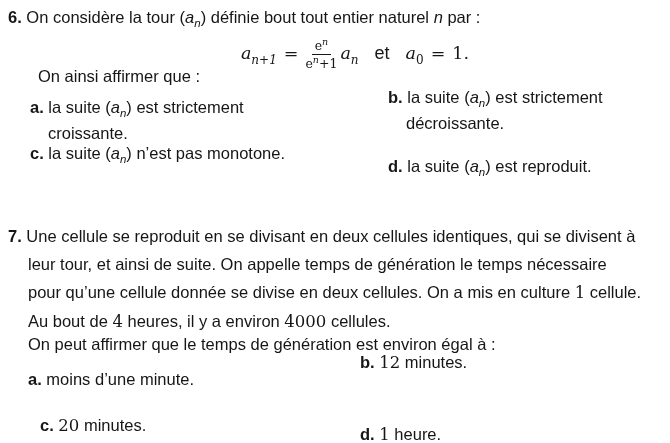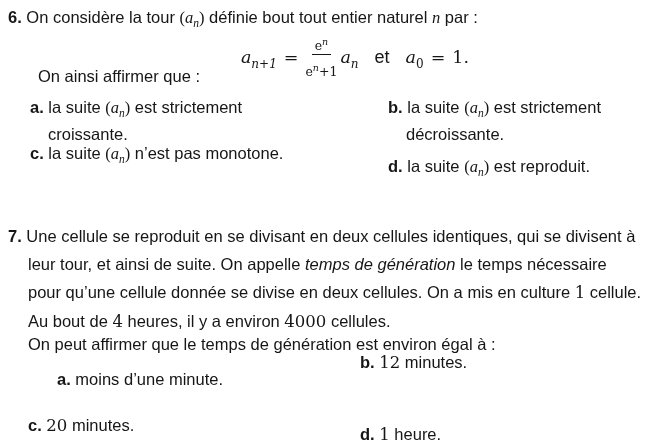--- a/index.html
+++ b/index.html
@@ -10,43 +10,42 @@
     font-family:"Liberation Sans","DejaVu Sans",sans-serif;
     font-size:16.5px;
   }
   .abs { position:absolute; }
   .bold { font-weight:bold; }
   
   .hang { padding-left:20px; text-indent:-20px; line-height:28px; }
   .opt  { padding-left:18px; text-indent:-18px; line-height:26px; }
   .opt .olabel { font-weight:bold; }
   
-  .math { font-family:Liberation Serif, serif; font-style:italic; }
+  .math { font-family:Liberation Sans, sans-serif; font-style:italic; }
   .math .rm, .rm { font-style:normal; }
   .math sub { font-size:11.5px; line-height:0; }
   .snum { font-family:"DejaVu Serif","Liberation Serif",serif; }
-  .it { font-style:italic; }
+  .it { }
   
   .formula {
     left:8px; right:0; text-align:center; padding-left:32px;
     font-family:"DejaVu Serif","Liberation Serif",serif;
     font-style:italic; font-size:17.5px; line-height:24px;
     white-space:nowrap;
   }
   .formula sub { font-size:12px; line-height:0; }
   .formula .meq { margin:0 7px; font-style:normal; }
   .formula .conj {
     font-family:"Liberation Sans","DejaVu Sans",sans-serif;
     font-style:normal; font-size:18px; margin:0 16px;
   }
   .frac {
     display:inline-flex; flex-direction:column; align-items:center;
     vertical-align:middle; font-size:12.5px; line-height:1.2;
     margin-right:3px;
-    gap:8px;
   }
   .frac sup { font-size:9.5px; line-height:0; font-style:italic; }
   .fnum { border-bottom:1.3px solid #161616; padding:0 3px 1px; }
   .fden { padding-top:1px; }
 </style>
 </head>
 <body>
 
 <div class="abs hang" style="top:3px; left:8px; width:650px;">
   <span class="bold">6.</span><span> </span><span>On considère la tour </span><span class="math"><span class="rm">(</span><span>a</span><sub>n</sub><span class="rm">)</span></span><span> définie bout tout entier naturel </span><span class="math">n</span><span> par :</span>
@@ -58,45 +57,45 @@
       <span class="fden"><span class="rm">e</span><sup>n</sup><span class="rm">+1</span></span>
     </span><span class="atom"><span>a</span><sub>n</sub></span><span class="conj">et</span><span class="atom"><span>a</span><sub class="rm">0</sub></span><span class="meq">=</span><span class="rm">1.</span>
 </div>
 
 <div class="abs" style="top:63px; left:38px; line-height:26px;">On ainsi affirmer que :</div>
 
 <div class="abs opt" style="top:94px; left:30px; width:248px;">
   <span class="olabel">a.</span><span> </span><span>la suite </span><span class="math"><span class="rm">(</span><span>a</span><sub>n</sub><span class="rm">)</span></span><span> est strictement croissante.</span>
 </div>
 
-<div class="abs opt" style="top:94px; left:388px; width:248px;">
+<div class="abs opt" style="top:84px; left:388px; width:248px;">
   <span class="olabel">b.</span><span> </span><span>la suite </span><span class="math"><span class="rm">(</span><span>a</span><sub>n</sub><span class="rm">)</span></span><span> est strictement décroissante.</span>
 </div>
 
 <div class="abs opt" style="top:140px; left:30px;">
   <span class="olabel">c.</span><span> </span><span>la suite </span><span class="math"><span class="rm">(</span><span>a</span><sub>n</sub><span class="rm">)</span></span><span> n’est pas monotone.</span>
 </div>
 
 <div class="abs opt" style="top:153px; left:388px;">
   <span class="olabel">d.</span><span> </span><span>la suite </span><span class="math"><span class="rm">(</span><span>a</span><sub>n</sub><span class="rm">)</span></span><span> est reproduit.</span>
 </div>
 
 <div class="abs hang" style="top:222px; left:8px; width:634px;">
   <span class="bold">7.</span><span> </span><span>Une cellule se reproduit en se divisant en deux cellules identiques, qui se divisent à leur tour, et ainsi de suite. On appelle </span><span class="it">temps de génération</span><span> le temps nécessaire pour qu’une cellule donnée se divise en deux cellules. On a mis en culture </span><span class="snum">1</span><span> cellule. Au bout de </span><span class="snum">4</span><span> heures, il y a environ </span><span class="snum">4000</span><span> cellules.</span>
 </div>
 
 <div class="abs" style="top:331px; left:28px; line-height:26px;">On peut affirmer que le temps de génération est environ égal à :</div>
 
-<div class="abs opt" style="top:366px; left:28px;margin-left:29px;">
+<div class="abs opt" style="top:366px; left:28px;">
   <span class="olabel">a.</span><span> </span><span class="snum"></span><span>moins d’une minute.</span>
 </div>
 
 <div class="abs opt" style="top:349px; left:360px;">
   <span class="olabel">b.</span><span> </span><span class="snum">12</span><span> minutes.</span>
 </div>
 
-<div class="abs opt" style="top:412px; left:28px;">
+<div class="abs opt" style="top:412px; left:40px;">
   <span class="olabel">c.</span><span> </span><span class="snum">20</span><span> minutes.</span>
 </div>
 
 <div class="abs opt" style="top:412px; left:360px;margin-top:9px;">
   <span class="olabel">d.</span><span> </span><span class="snum">1</span><span> heure.</span>
 </div>
 
 </body></html>

